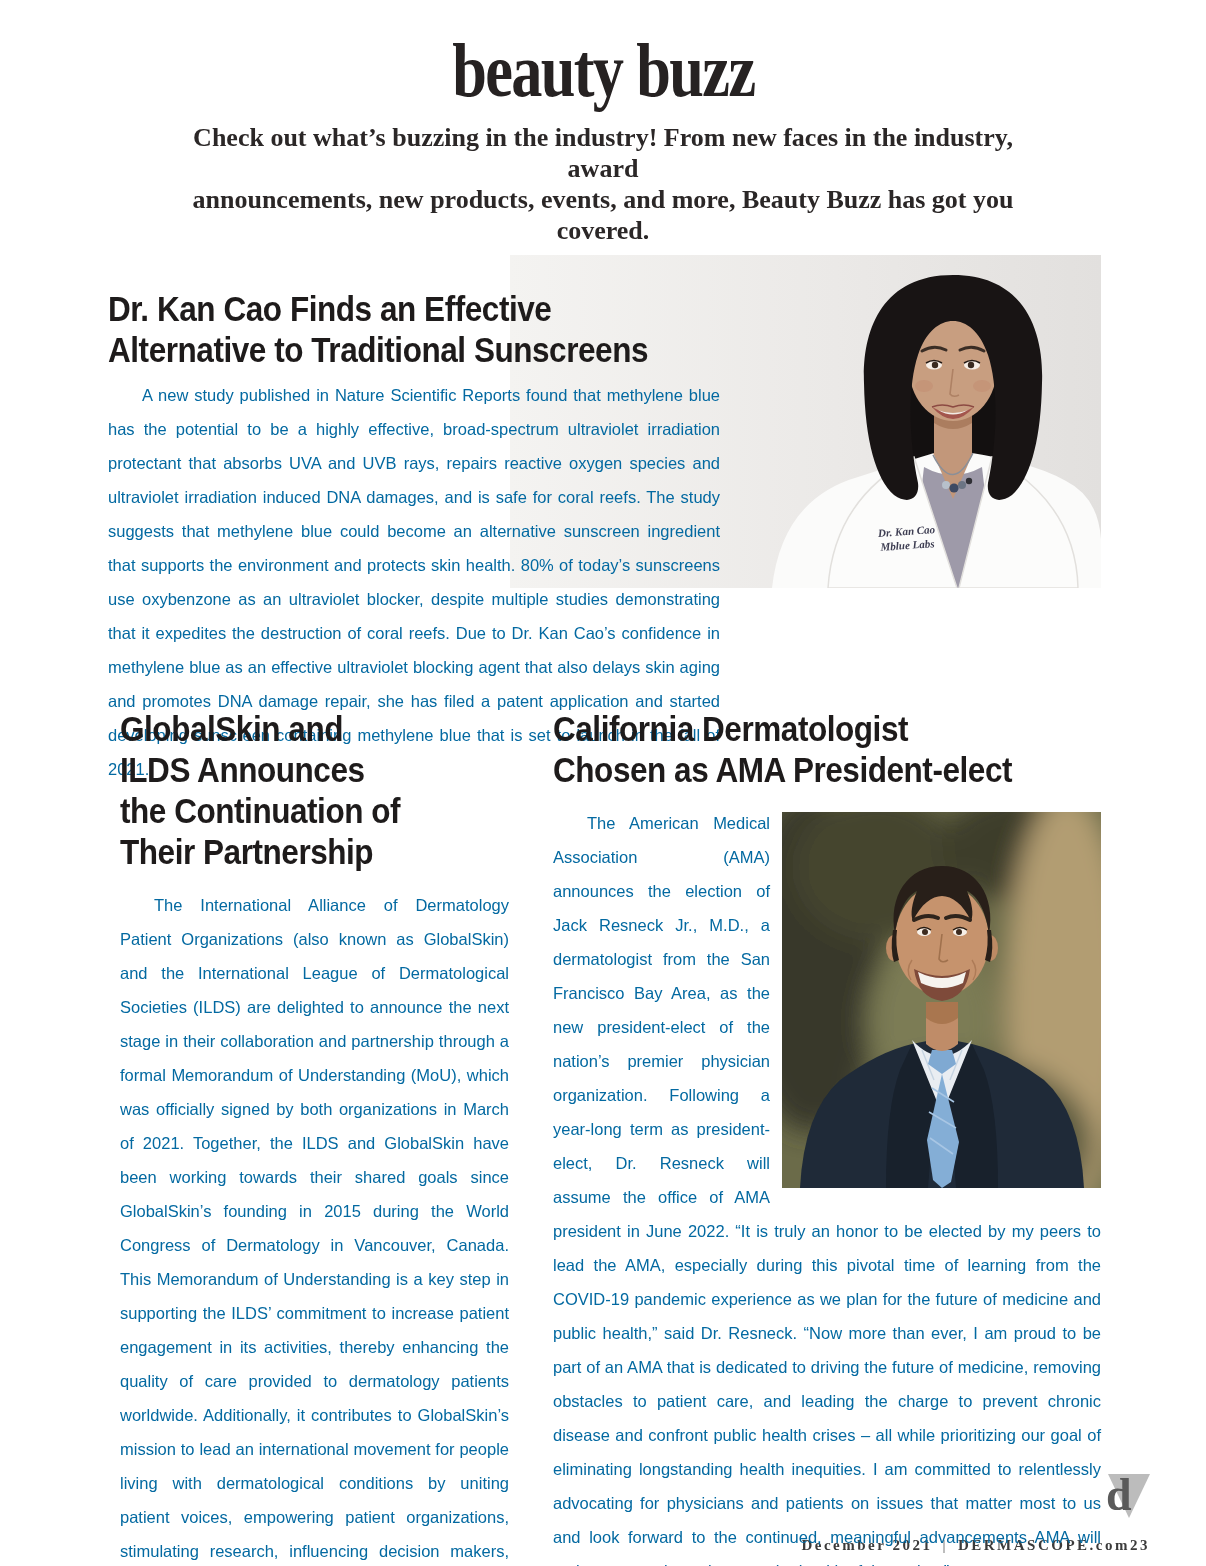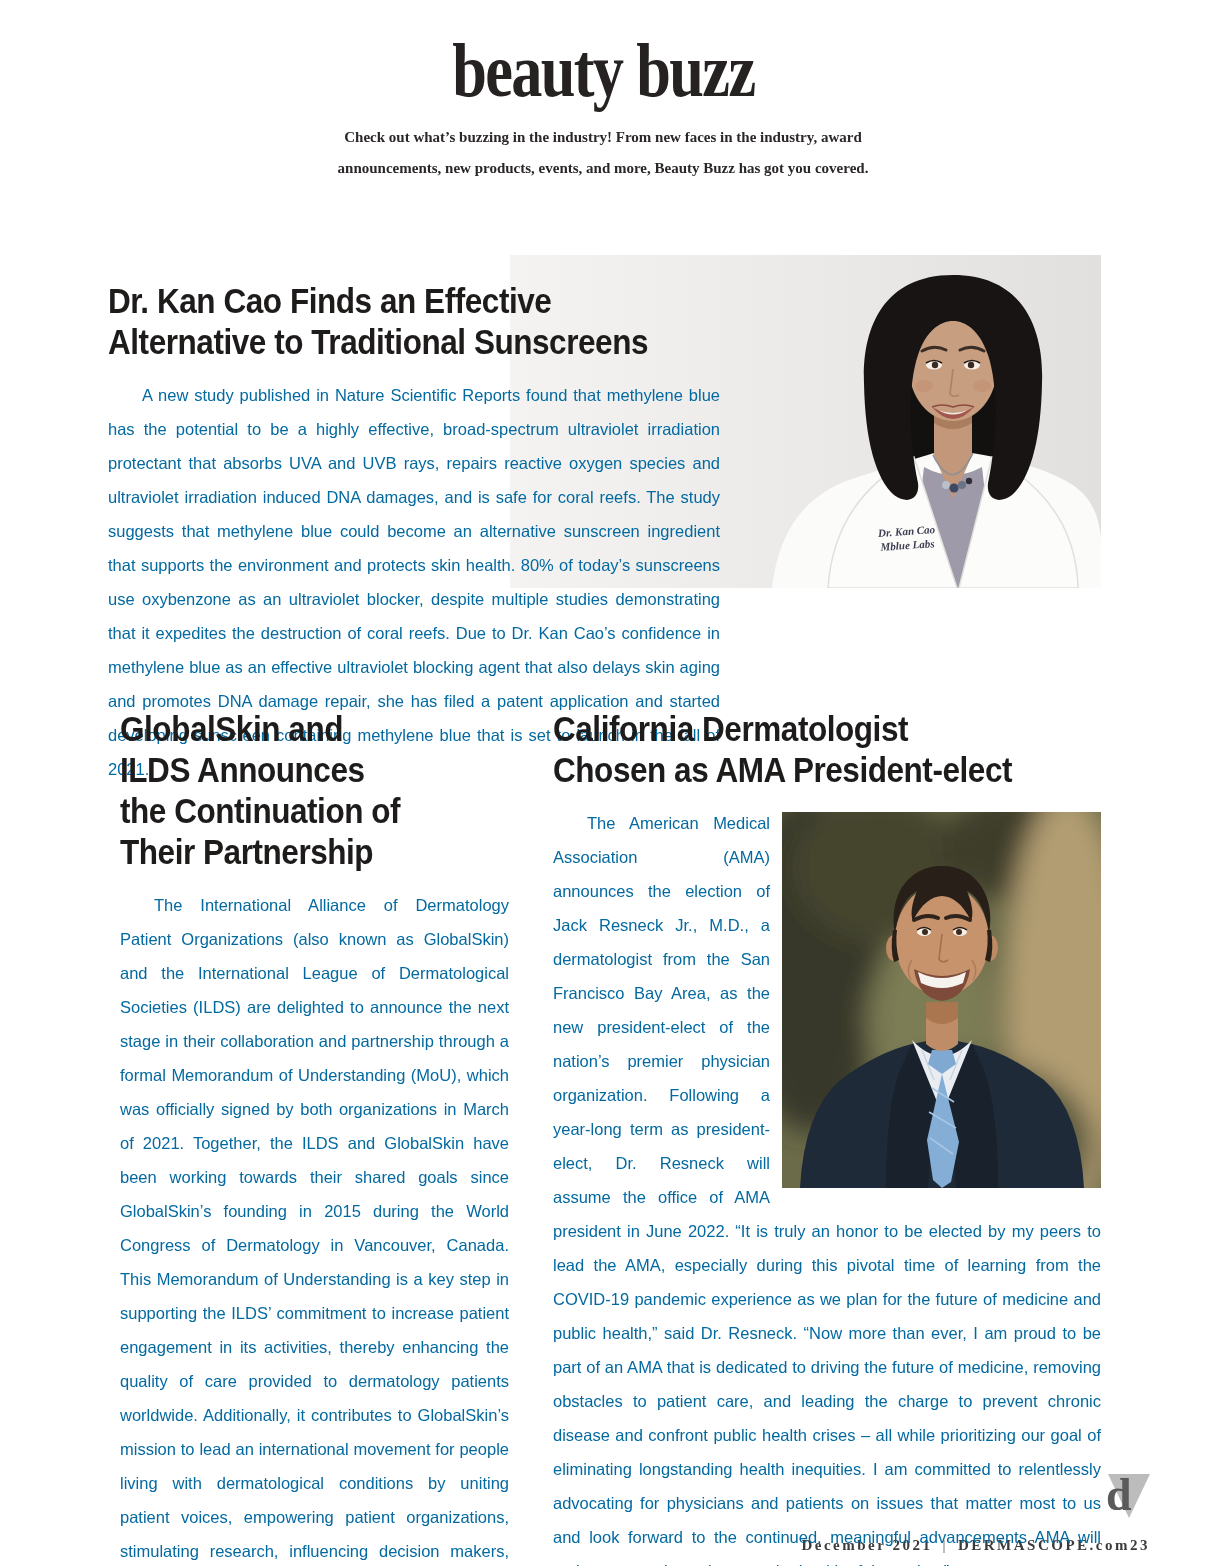--- a/index.html
+++ b/index.html
@@ -24,21 +24,21 @@
     line-height: 80px;
     color: #262222;
     letter-spacing: -2px;
     transform: scaleX(0.82);
     transform-origin: center top;
   }
   .masthead-tagline {
     position: absolute; top: 122px; left: 163px; width: 880px;
     font-family: "Liberation Serif", serif;
     font-weight: 700;
-    font-size: 15px;
+    font-size: 26px;
     line-height: 31px;
     color: #2b2727;
     text-align: center;
     white-space: pre-line;
   }
   
   .headline {
     font-weight: 700;
     color: #1e1b1b;
     font-size: 35px;
@@ -50,21 +50,21 @@
     width: 111%;
   }
   .body-text {
     color: #0369a1;
     font-size: 16.5px;
     line-height: 34px;
     text-align: justify;
     text-indent: 34px;
   }
   .article { position: absolute; z-index: 2; }
-  #article-sunscreen-headline { left: 108px; top: 280px; width: 640px; }
+  #article-sunscreen-headline { left: 108px; top: 288px; width: 640px; }
   #article-sunscreen-body     { left: 108px; top: 378px; width: 612px; }
   #article-partnership        { left: 120px; top: 708px; width: 389px; }
   #article-partnership .body-text { margin-top: 16px; }
   #article-ama                { left: 553px; top: 708px; width: 548px; }
   #article-ama .body-text { margin-top: 16px; }
   
   .photo { display: block; }
   #photo-kan-cao {
     position: absolute; left: 510px; top: 255px; width: 591px; height: 333px; z-index: 1;
   }

